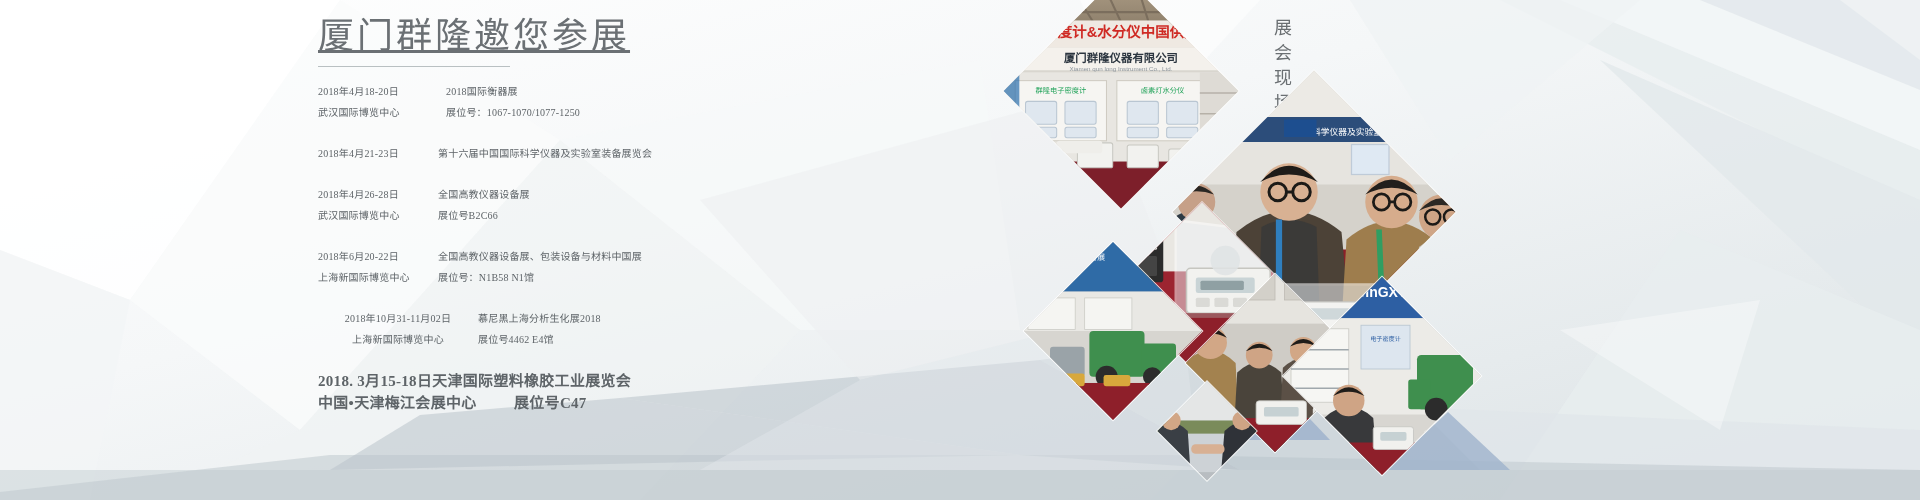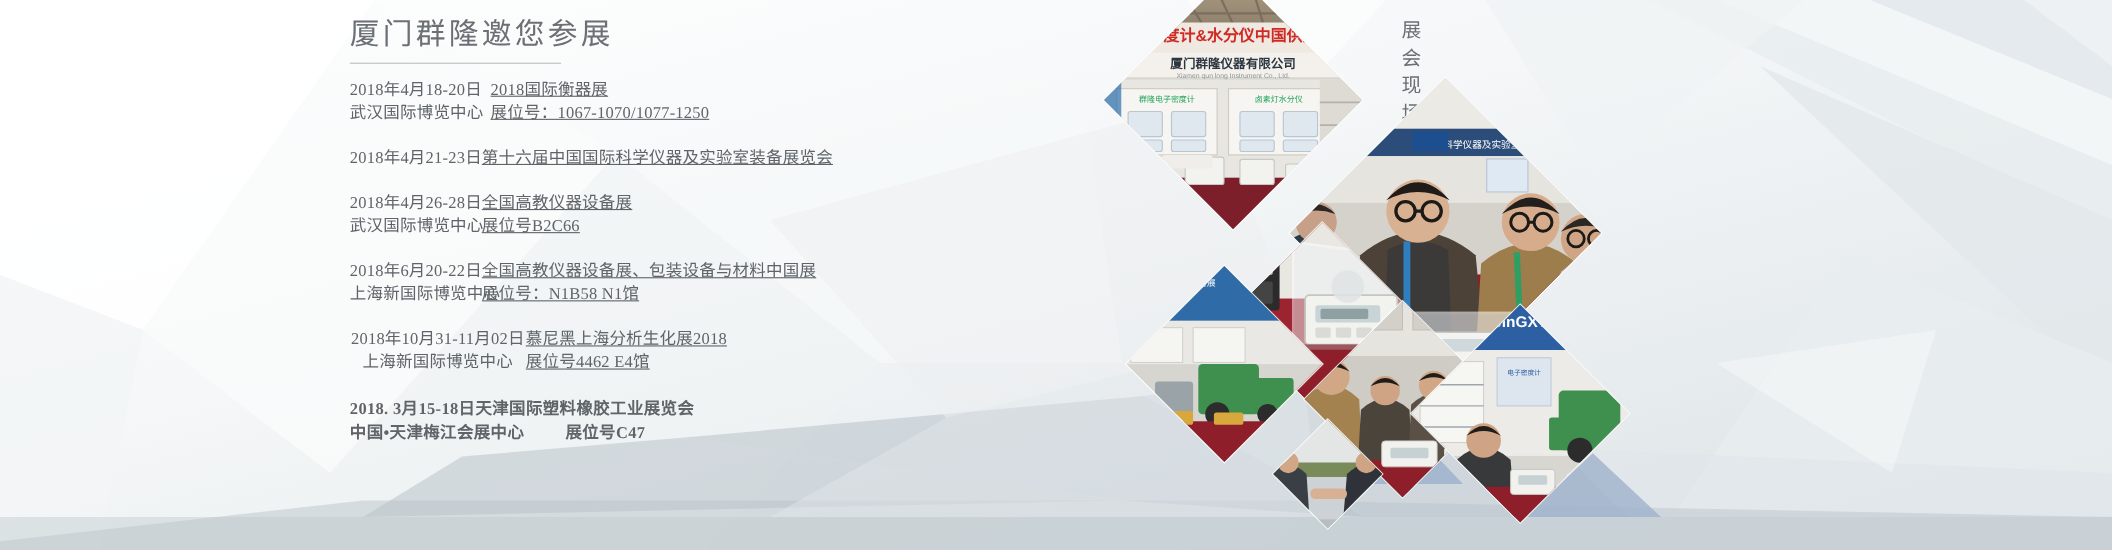--- a/index.html
+++ b/index.html
@@ -17,35 +17,35 @@
 
   
   .bgsvg{position:absolute;inset:0;width:1920px;height:500px;}
 
   
   .panel{
     position:absolute;left:318px;top:18px;width:760px;height:470px;
     color:#5b6266;
   }
   .headline{
-    font-size:27px;letter-spacing:3px;color:#6b7074;
+    font-size:36px;letter-spacing:3px;color:#6b7074;
     font-family:"Liberation Serif","DejaVu Serif",serif;
-    line-height:1;margin:0 0 12px 0;font-weight:400;
+    line-height:1;margin:0 0 12px 0;font-weight:400;text-decoration:underline;
   }
   .rule{
     width:192px;height:1px;background:#b9c0c2;margin:0 0 14px 0;
   }
   .ev{margin-bottom:20px;}
   .ev .row{
     display:flex;align-items:baseline;
-    font-size:15px;line-height:21px;color:#5e6468;
+    font-size:10px;line-height:21px;color:#5e6468;
     white-space:nowrap;letter-spacing:.2px;
   }
   .ev .row .c1{width:120px;flex:0 0 120px;}
-  .ev .row .c2{flex:0 0 auto;text-decoration:underline;}
+  .ev .row .c2{flex:0 0 auto;}
   .ev.r1 .row .c1{width:128px;flex:0 0 128px;}
   .ev.r5 .row .c1{width:160px;flex:0 0 160px;text-align:center;}
   .ev.last{margin-top:6px;font-weight:bold;}
   .ev.last .single{
     font-size:15px;line-height:22px;color:#5e6468;letter-spacing:.3px;white-space:nowrap;
   }
   .ev.last .line2{display:flex;}
   .ev.last .line2 .c1{flex:0 0 196px;}
 
   

